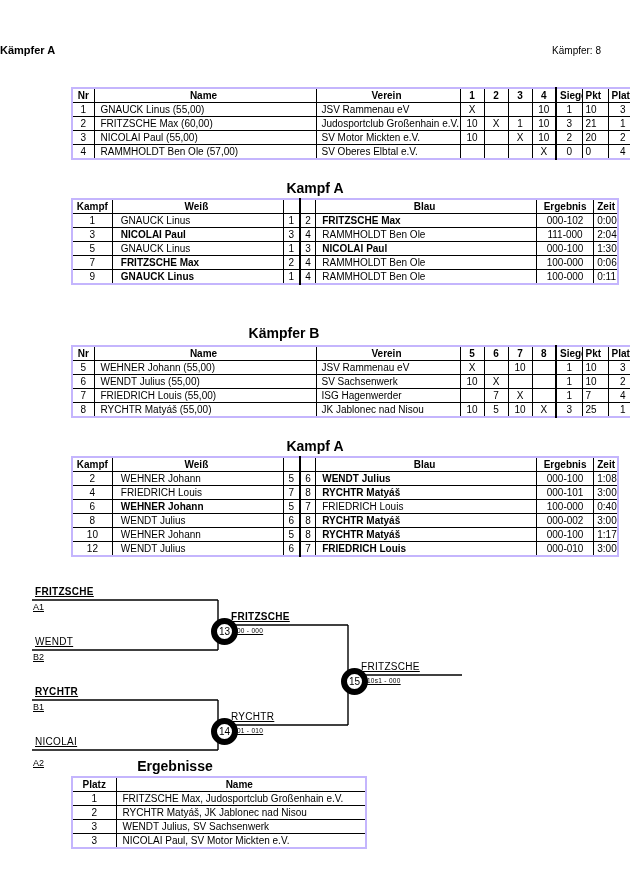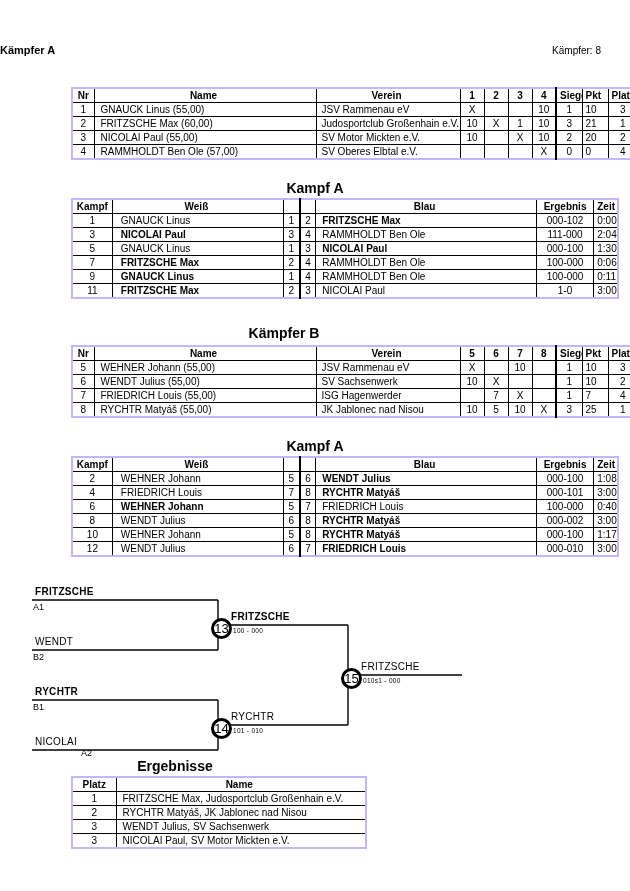--- a/index.html
+++ b/index.html
@@ -115,32 +115,33 @@
   #bracket {
     position: absolute;
     left: 0; top: 578px;
     width: 630px; height: 180px;
   }
   #bracket svg { position: absolute; left: 0; top: 0; }
   .br-label {
     position: absolute;
     font-size: 10px;
     white-space: nowrap;
+    text-decoration: underline;
   }
   .br-name   { font-weight: bold; letter-spacing: 0.3px; }
   .br-name-r { font-weight: normal; letter-spacing: 0.3px; font-size: 10px; }
   .br-seed   { font-size: 9px; }
   .br-score  { font-size: 6.5px; letter-spacing: 0.3px; }
   .br-num {
     position: absolute;
     width: 15px; height: 15px;
-    border: 3px solid #000000;
+    border: 6px solid #000000;
     border-radius: 50%;
     background: #fff;
-    font-size: 13px;
+    font-size: 10px;
     line-height: 15px;
     text-align: center;
   }
 </style>
 </head>
 <body>
 
 <div id="title-block">
   <div id="subtitle-row">
     <div id="kaempfer-a-caption">Kämpfer A</div>
@@ -270,29 +271,20 @@
     </tr>
     <tr>
       <td class="c-kampf">9</td>
       <td class="c-weiss win">GNAUCK  Linus</td>
       <td class="c-n1">1</td>
       <td class="c-n2">4</td>
       <td class="c-blau">RAMMHOLDT Ben Ole</td>
       <td class="c-erg">100-000</td>
       <td class="c-zeit">0:11</td>
     </tr>
-    <tr>
-      <td class="c-kampf">11</td>
-      <td class="c-weiss win">FRITZSCHE Max</td>
-      <td class="c-n1">2</td>
-      <td class="c-n2">3</td>
-      <td class="c-blau">NICOLAI Paul</td>
-      <td class="c-erg">1-0</td>
-      <td class="c-zeit">3:00</td>
-    </tr>
   </tbody>
 </table>
 
 <div class="section-caption" style="position:absolute; left:0; top:325px; width:568px;">Kämpfer B</div>
 
 <table class="outer pool-table" id="pool-b-table" style="left:25px; top:345px;">
   <thead>
     <tr>
       <th class="c-nr">Nr</th>
       <th class="c-name">Name</th>
@@ -453,21 +445,21 @@
   <div class="br-label br-name" style="left:35px; top:8px;">FRITZSCHE</div>
   <div class="br-label br-seed" style="left:33px; top:24px;">A1</div>
 
   <div class="br-label br-name-r" style="left:35px; top:58px;">WENDT</div>
   <div class="br-label br-seed" style="left:33px; top:74px;">B2</div>
 
   <div class="br-label br-name" style="left:35px; top:108px;">RYCHTR</div>
   <div class="br-label br-seed" style="left:33px; top:124px;">B1</div>
 
   <div class="br-label br-name-r" style="left:35px; top:158px;">NICOLAI</div>
-  <div class="br-label br-seed" style="left:33px; top:170px;margin-left:48px;">A2</div>
+  <div class="br-label br-seed" style="left:33px; top:180px;">A2</div>
 
   <div class="br-num" style="left:211px; top:40px;">13</div>
   <div class="br-label br-name" style="left:231px; top:33px;">FRITZSCHE</div>
   <div class="br-label br-score" style="left:233px; top:49px;">100 - 000</div>
 
   <div class="br-num" style="left:211px; top:140px;">14</div>
   <div class="br-label br-name-r" style="left:231px; top:133px;">RYCHTR</div>
   <div class="br-label br-score" style="left:233px; top:149px;">101 - 010</div>
 
   <div class="br-num" style="left:341px; top:90px;">15</div>

